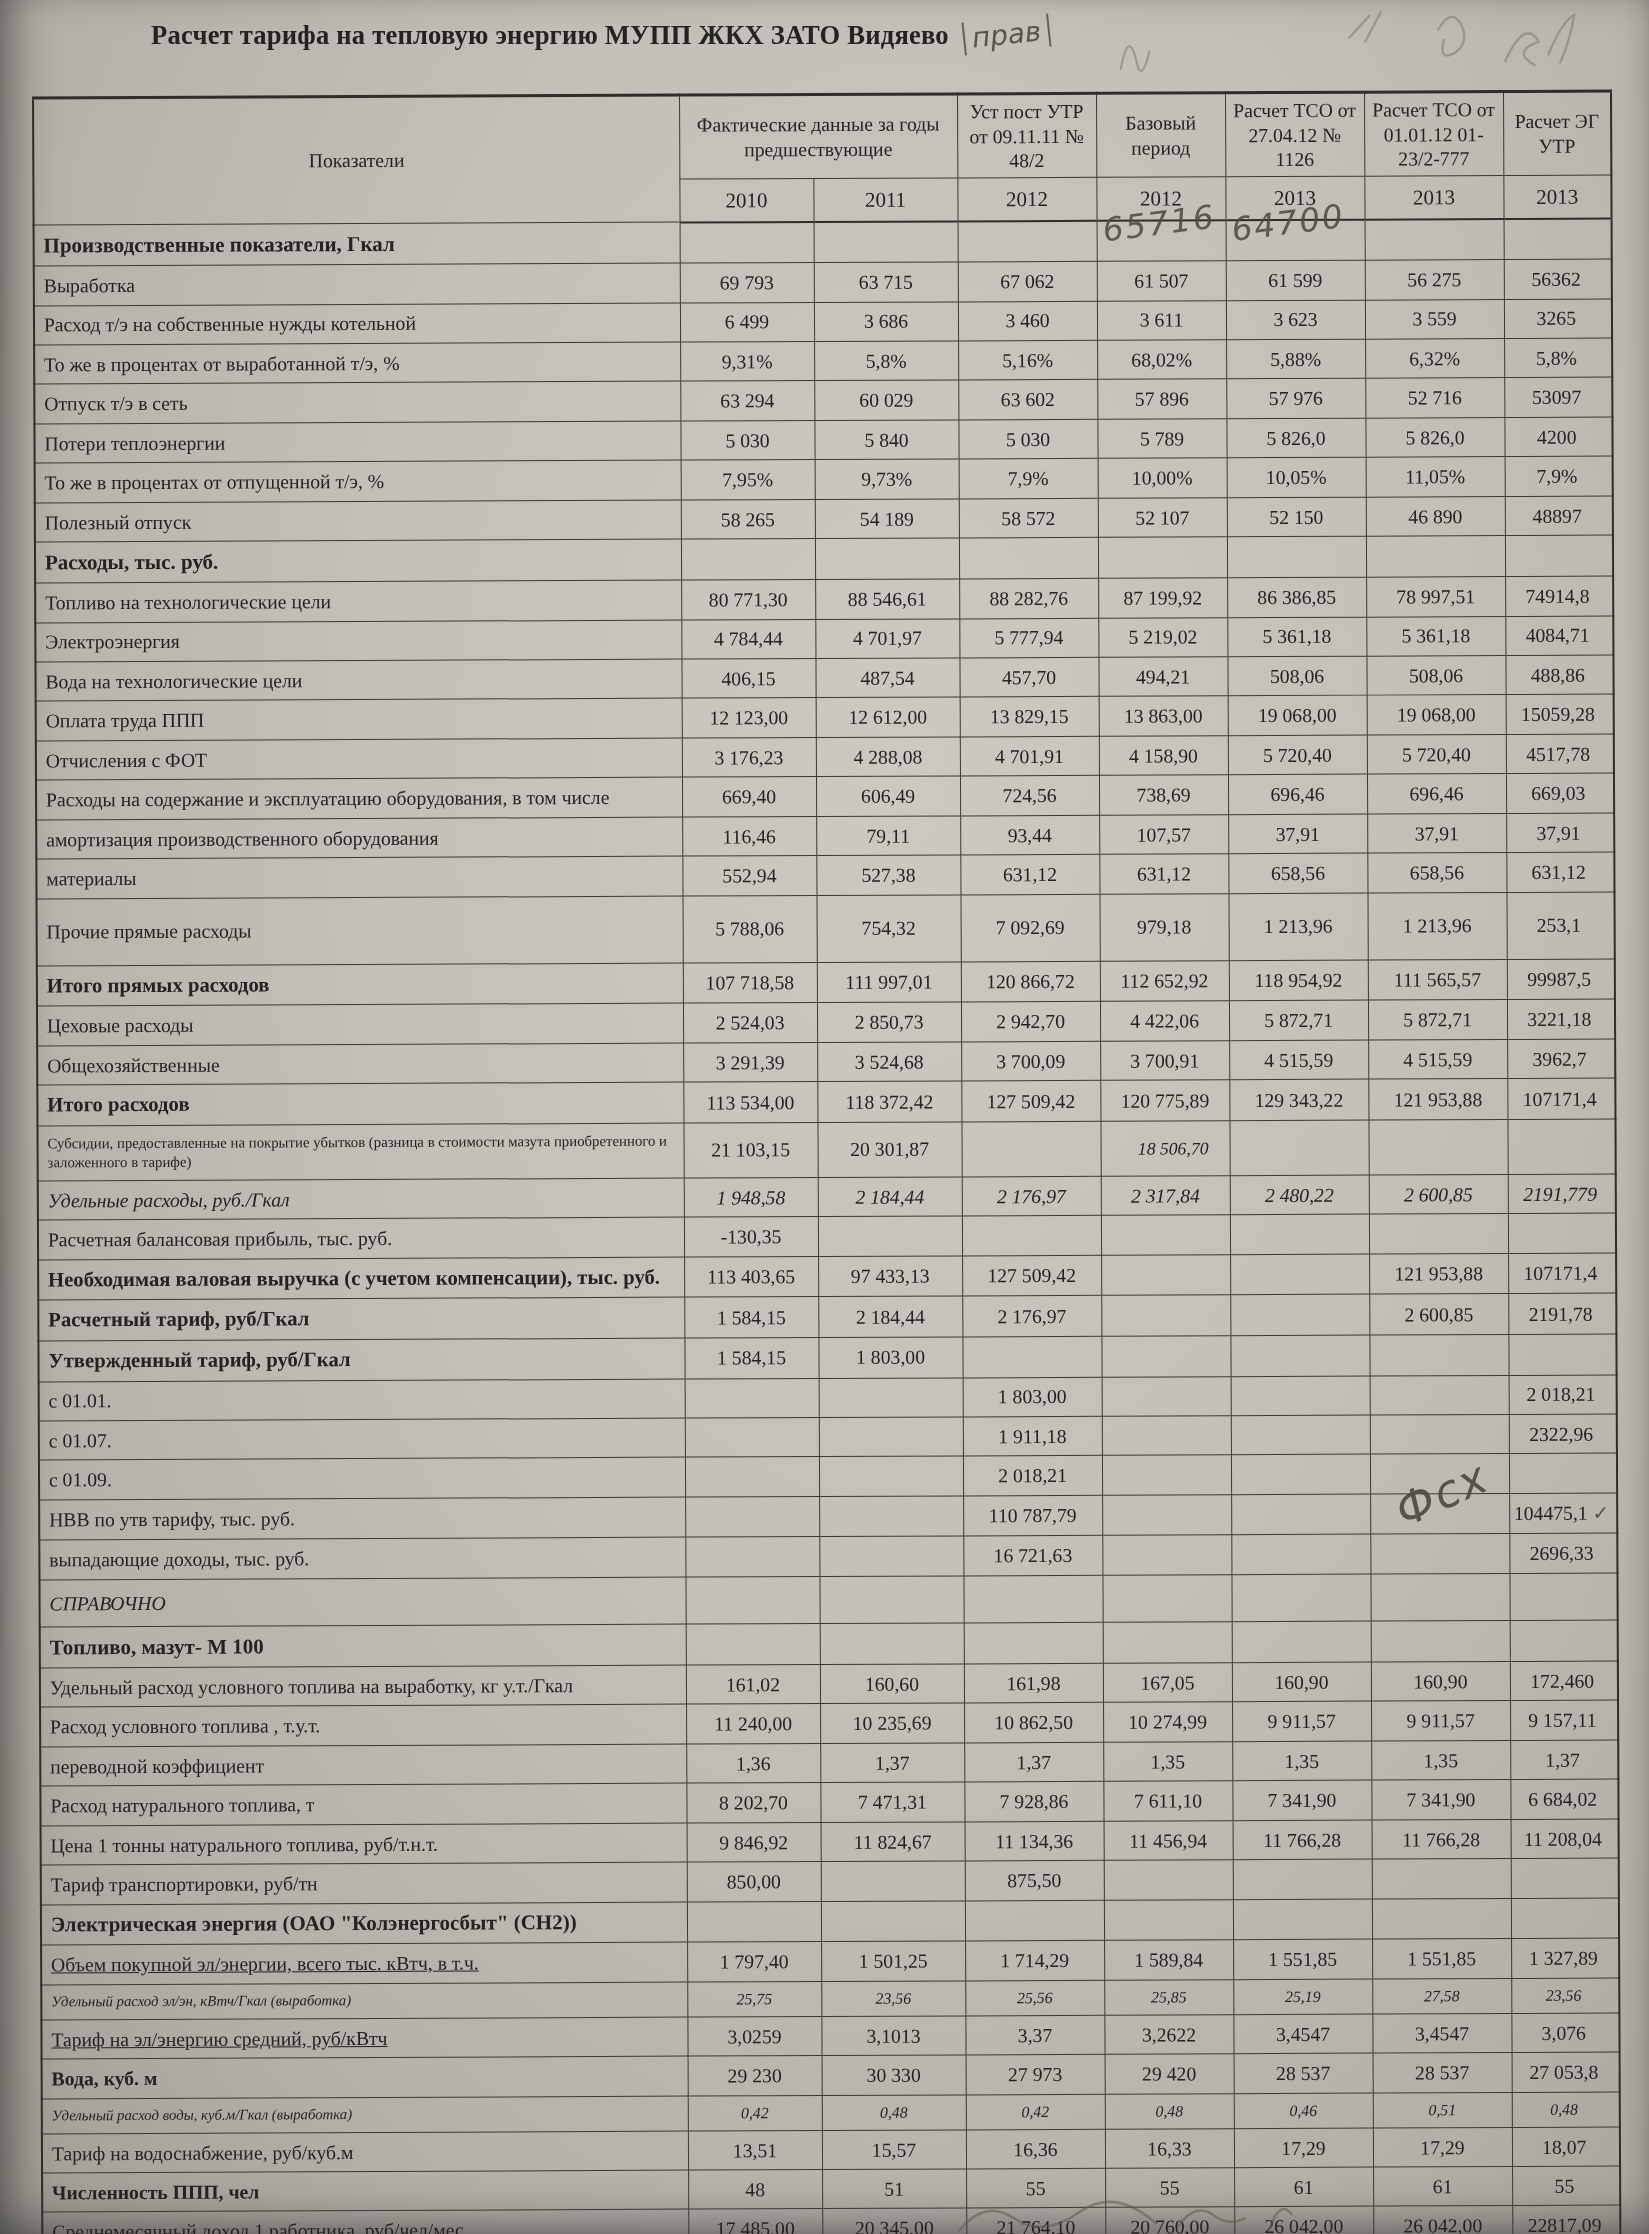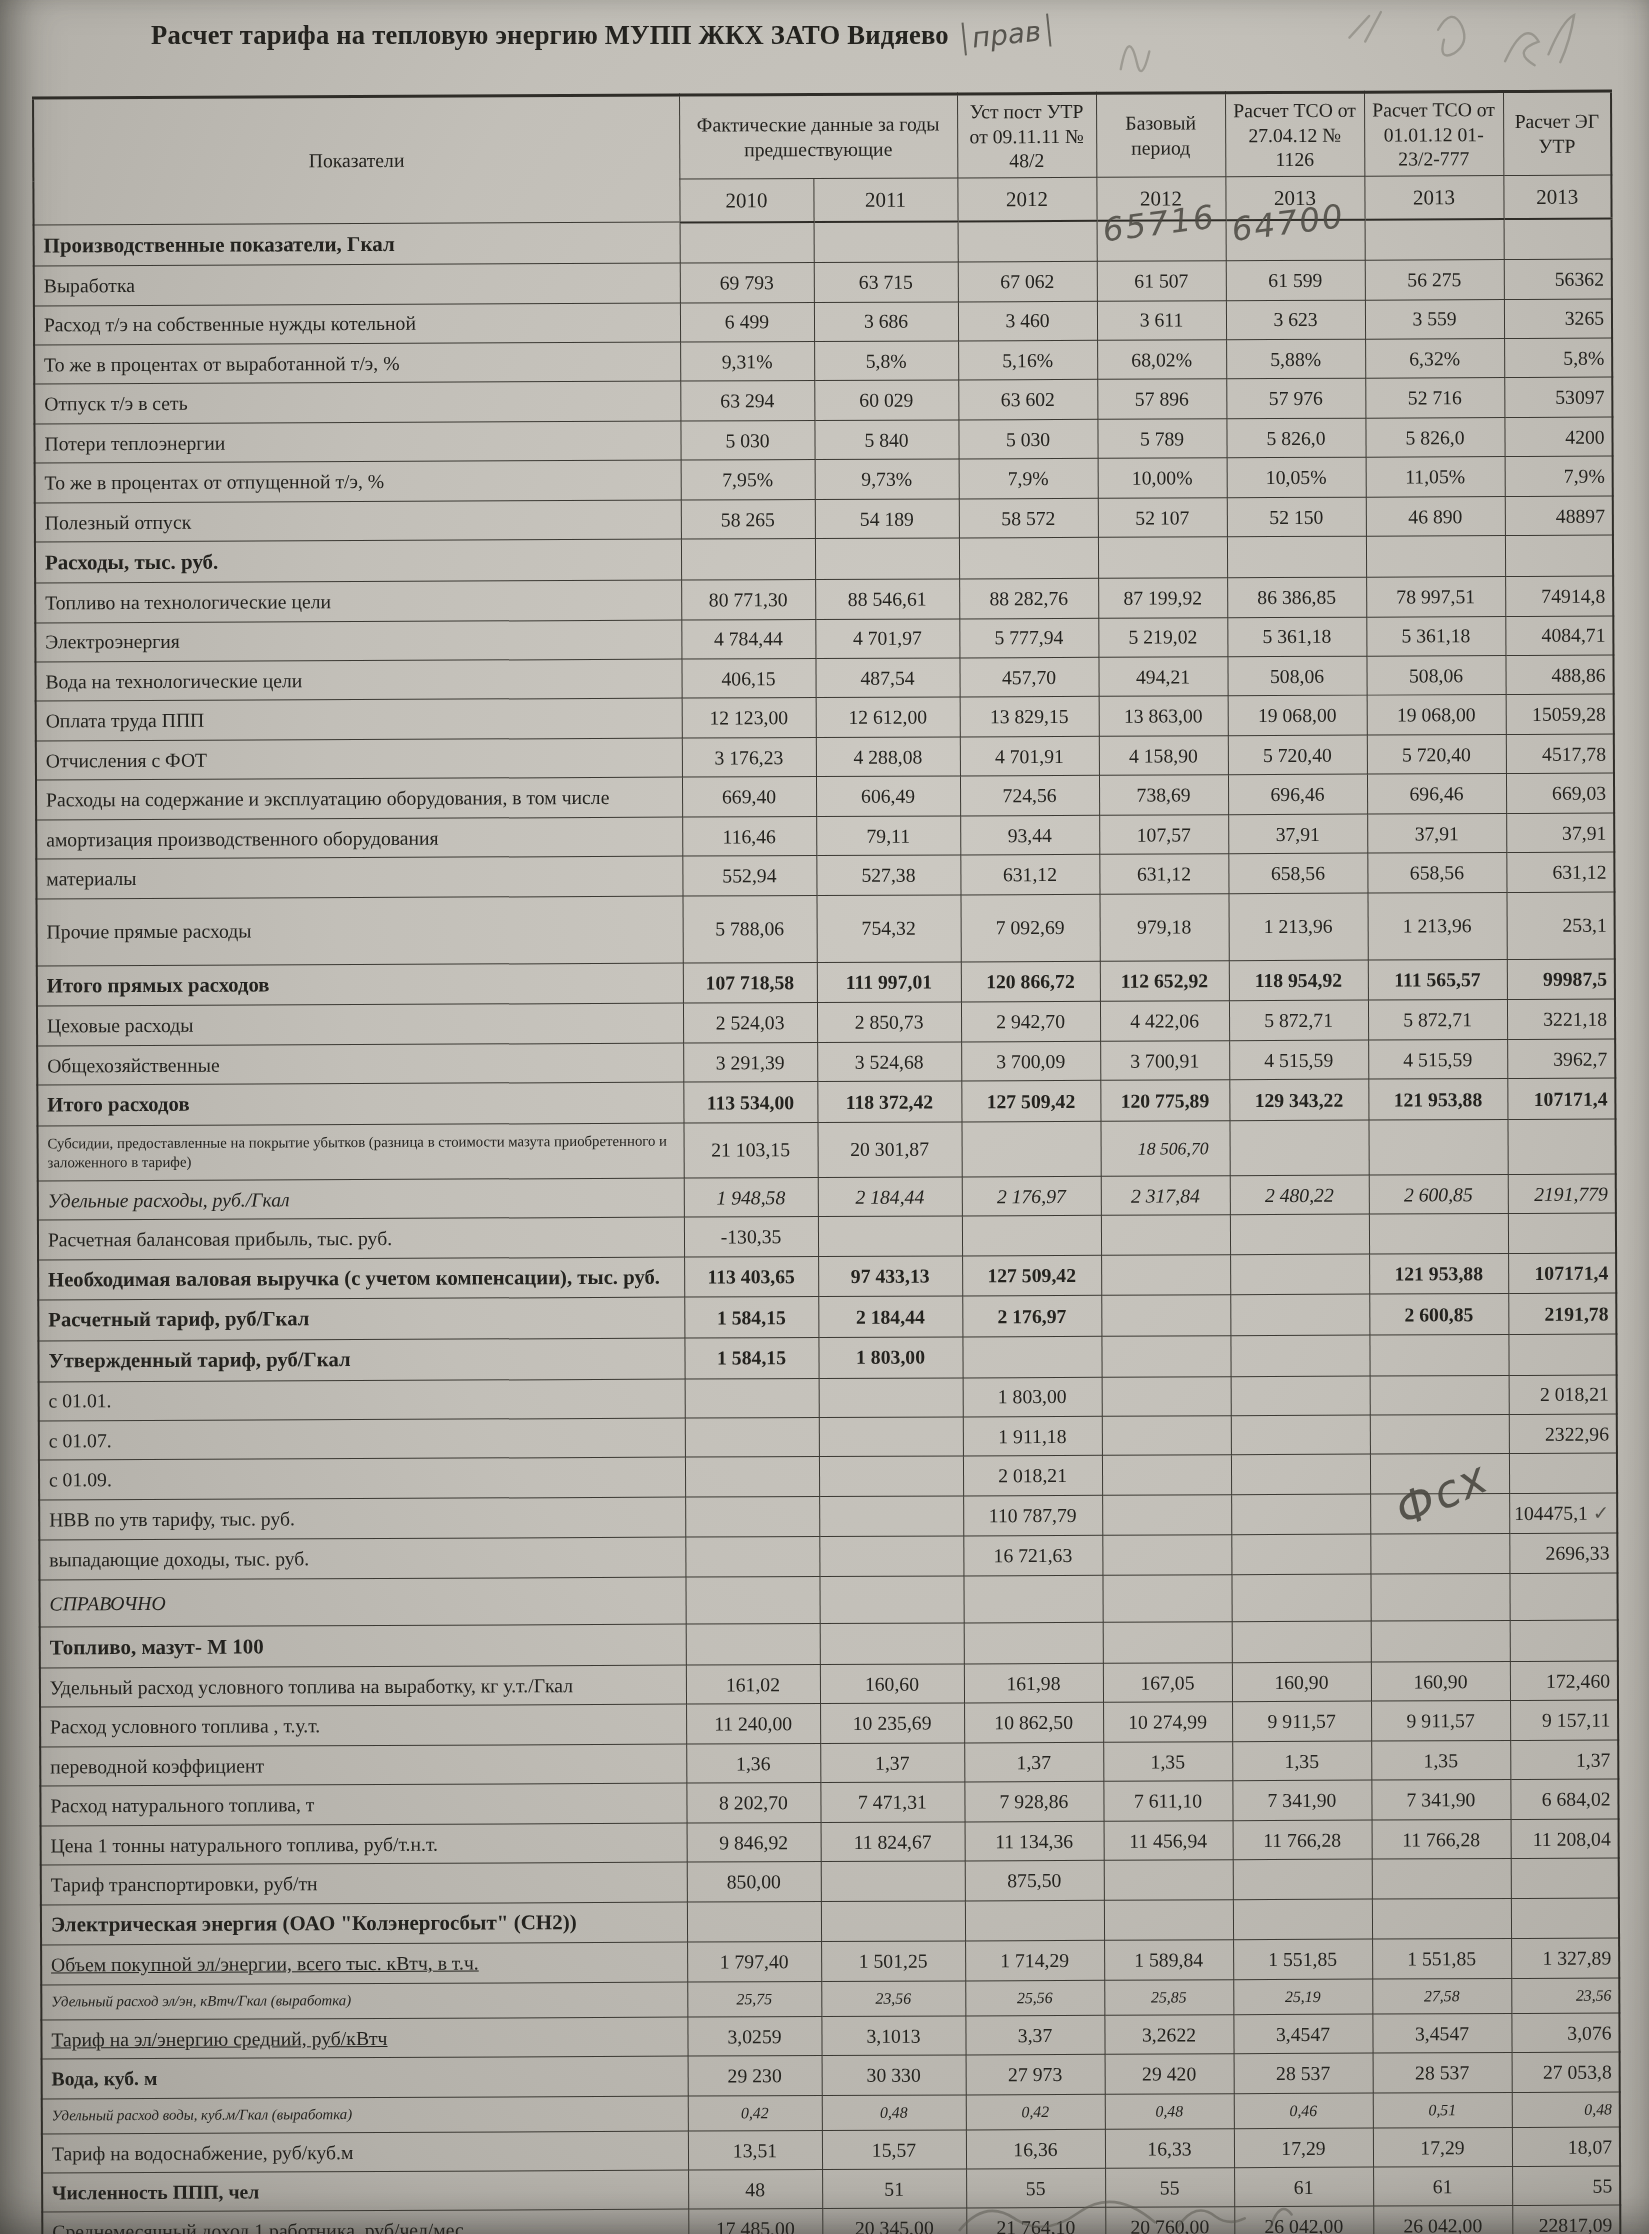--- a/index.html
+++ b/index.html
@@ -32,24 +32,24 @@
     border:2.5px solid #2f2d28; border-top-width:3.9px;
   }
   col.c0{width:646px} col.c1{width:134px} col.c2{width:144px} col.c3{width:139px}
   col.c4{width:129px} col.c5{width:139px} col.c6{width:139px} col.c7{width:108px}
   th, td { border:1.6px solid #3b3933; vertical-align:middle; }
   thead th { font-weight:normal; font-size:19.7px; padding:3.9px 5.9px; text-align:center; line-height:1.25; }
   thead tr.years th { font-size:21px; padding:7.9px 3.9px; border-bottom:2.6px solid #2f2d28; }
   tbody td { position:relative; }
   .lbl { text-align:left; padding:7.9px 3.9px 7.9px 8.9px; font-size:19.7px; line-height:1.15; }
   .val { text-align:center; padding:7.9px 3.9px; font-size:19.7px; line-height:1.15; }
-  td.last { text-align:right; padding-right:6.9px; }
+  td.last { text-align:center; padding-right:6.9px; }
   tr.section .lbl { font-weight:bold; font-size:21px; }
   tr.total .lbl { font-weight:bold; font-size:20.7px; }
-  tr.total .val { font-weight:bold; }
+  tr.total .val { font-weight:normal; }
   tr.italic .lbl { font-style:italic; }
   tr.italic-caps .lbl { font-style:italic; padding-top:11.8px; padding-bottom:11.8px; }
   tr.small .lbl { font-size:14.8px; line-height:1.3; }
   tr.small-italic .lbl { font-size:14.8px; font-style:italic; }
   tr.small-italic .val { font-size:15.8px; }
   tr.underline .lbl { text-decoration:underline; }
   tr.bold-label .lbl { font-weight:bold; }
   tr.tall .lbl, tr.tall .val { padding-top:21.7px; padding-bottom:21.7px; }
   td.it, .val.italic { font-style:italic; }
   .val.italic { font-size:17.7px;padding-left:20px; }

